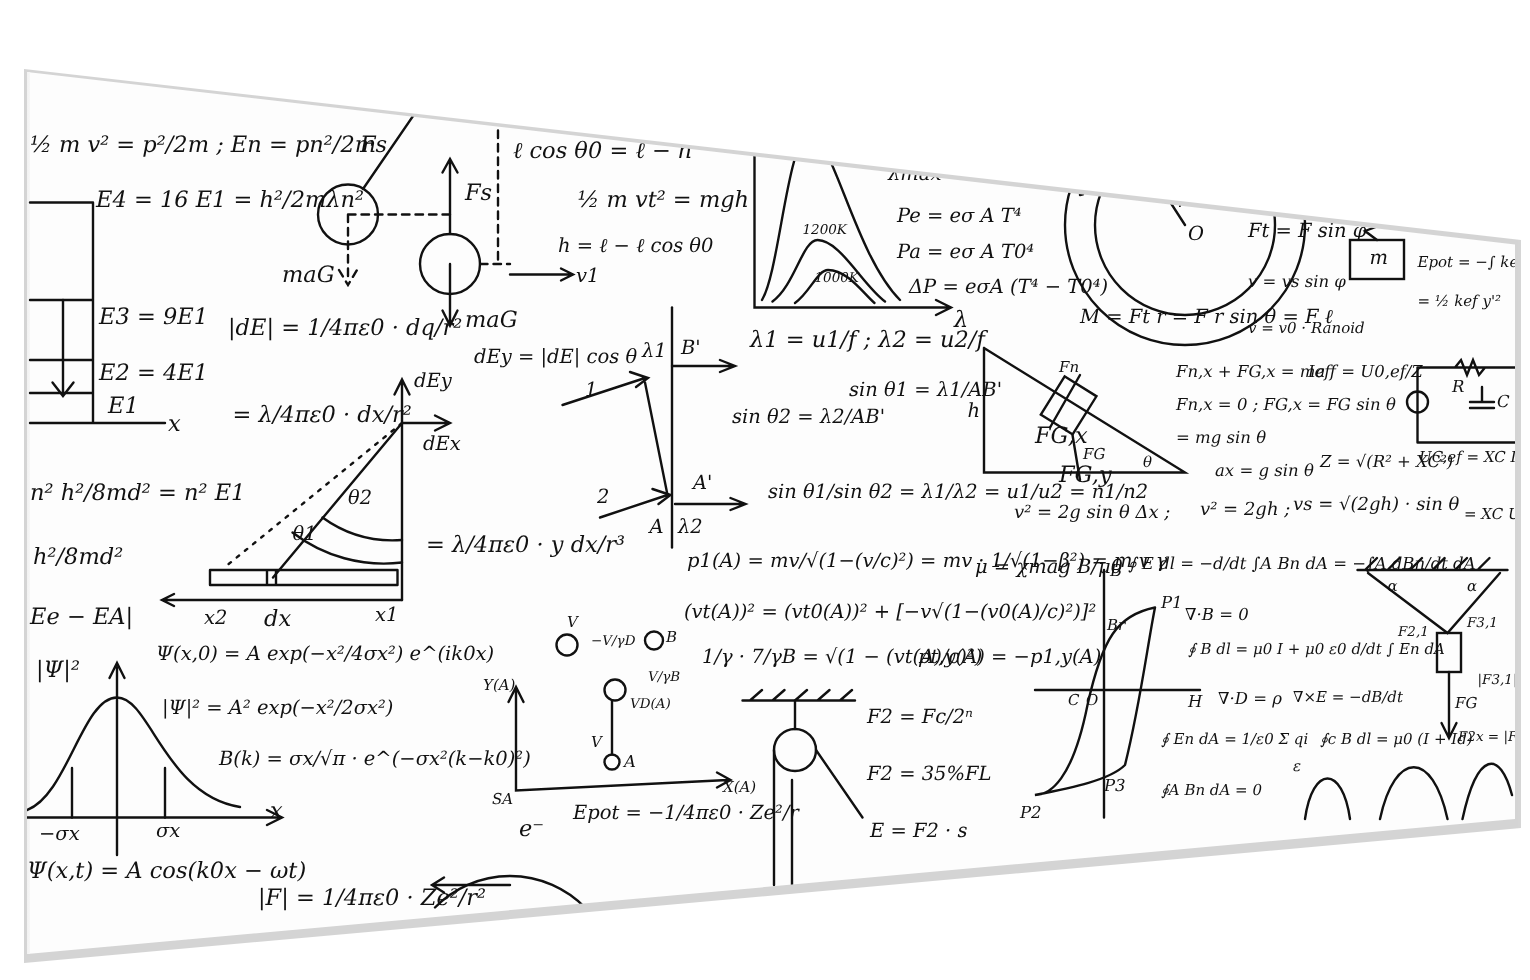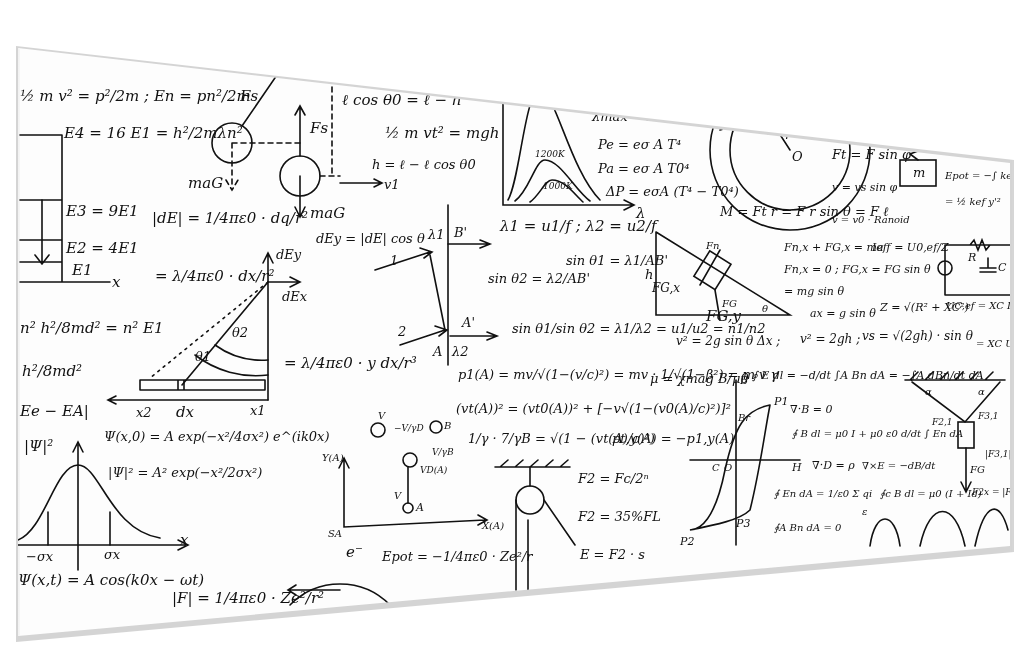--- a/index.html
+++ b/index.html
@@ -173,21 +173,21 @@
   <div class="f s" style="left:832px;top:182px;font-size:11px">v = vs sin φ</div>
   <div class="f s" style="left:832px;top:214px;font-size:10px">v = v0 · Ranoid</div>
   <div class="f s" style="left:840px;top:114px;font-size:11px">y' = A cos(ωt + φ)</div>
   <div class="f s" style="left:945px;top:112px;font-size:11px">ΣFy = −kef y'</div>
   <div class="f s" style="left:945px;top:136px;font-size:10px">−kef y' = m d²y'/dt²</div>
   <div class="f s" style="left:945px;top:170px;font-size:10px">Epot = −∫ kef y' dy'</div>
   <div class="f s" style="left:945px;top:196px;font-size:10px">= ½ kef y'²</div>
   <div class="f s" style="left:913px;top:166px">m</div>
 
   <div class="f s" style="left:706px;top:240px;font-size:10px">Fn</div>
-  <div class="f s" style="left:652px;top:282px;font-size:12px">FG,x</div>
+  <div class="f s" style="left:690px;top:282px;font-size:15px">FG,x</div>
   <div class="f s" style="left:722px;top:298px;font-size:10px">FG</div>
   <div class="f s" style="left:706px;top:308px;font-size:15px">FG,y</div>
   <div class="f s" style="left:762px;top:303px;font-size:10px">θ</div>
   <div class="f s" style="left:645px;top:268px">h</div>
   <div class="f s" style="left:784px;top:242px;font-size:11px">Fn,x + FG,x = ma</div>
   <div class="f s" style="left:784px;top:264px;font-size:11px">Fn,x = 0 ; FG,x = FG sin θ</div>
   <div class="f s" style="left:784px;top:286px;font-size:11px">= mg sin θ</div>
   <div class="f s" style="left:810px;top:308px;font-size:11px">ax = g sin θ</div>
   <div class="f s" style="left:676px;top:335px;font-size:12px">v² = 2g sin θ Δx ;</div>
   <div class="f s" style="left:800px;top:333px;font-size:12px">v² = 2gh ;</div>
@@ -222,26 +222,27 @@
   <div class="f s" style="left:978px;top:386px;font-size:10px">α</div>
   <div class="f s" style="left:932px;top:418px;font-size:9px">F2,1</div>
   <div class="f s" style="left:978px;top:412px;font-size:9px">F3,1</div>
   <div class="f s" style="left:970px;top:464px;font-size:10px">FG</div>
   <div class="f s" style="left:985px;top:450px;font-size:9px">|F3,1| = </div>
   <div class="f s" style="left:972px;top:488px;font-size:9px">F2x = |F2x|</div>
 
   <div class="f m" style="left:24px;top:438px">|Ψ|²</div>
   <div class="f s" style="left:104px;top:430px">Ψ(x,0) = A exp(−x²/4σx²) e^(ik0x)</div>
   <div class="f s" style="left:108px;top:466px">|Ψ|² = A² exp(−x²/2σx²)</div>
+  <div class="f s" style="left:146px;top:500px">B(k) = σx/√π · e^(−σx²(k−k0)²)</div>
   <div class="f s" style="left:26px;top:550px">−σx</div>
   <div class="f s" style="left:104px;top:548px">σx</div>
   <div class="f m" style="left:180px;top:532px">x</div>
   <div class="f m" style="left:18px;top:572px">Ψ(x,t) = A cos(k0x − ωt)</div>
   <div class="f m" style="left:172px;top:590px">|F| = 1/4πε0 · Ze²/r²</div>
-  <div class="f s" style="left:382px;top:550px">Epot = −1/4πε0 · Ze²/r</div>
+  <div class="f s" style="left:382px;top:536px">Epot = −1/4πε0 · Ze²/r</div>
   <div class="f m" style="left:346px;top:544px">e⁻</div>
 
   <div class="f s" style="left:322px;top:452px;font-size:10px">Y(A)</div>
   <div class="f s" style="left:482px;top:520px;font-size:10px">X(A)</div>
   <div class="f s" style="left:328px;top:528px;font-size:10px">SA</div>
   <div class="f s" style="left:378px;top:410px;font-size:10px">V</div>
   <div class="f s" style="left:394px;top:490px;font-size:10px">V</div>
   <div class="f s" style="left:394px;top:424px;font-size:9px">−V/γD</div>
   <div class="f s" style="left:432px;top:448px;font-size:9px">V/γB</div>
   <div class="f s" style="left:420px;top:466px;font-size:9px">VD(A)</div>

